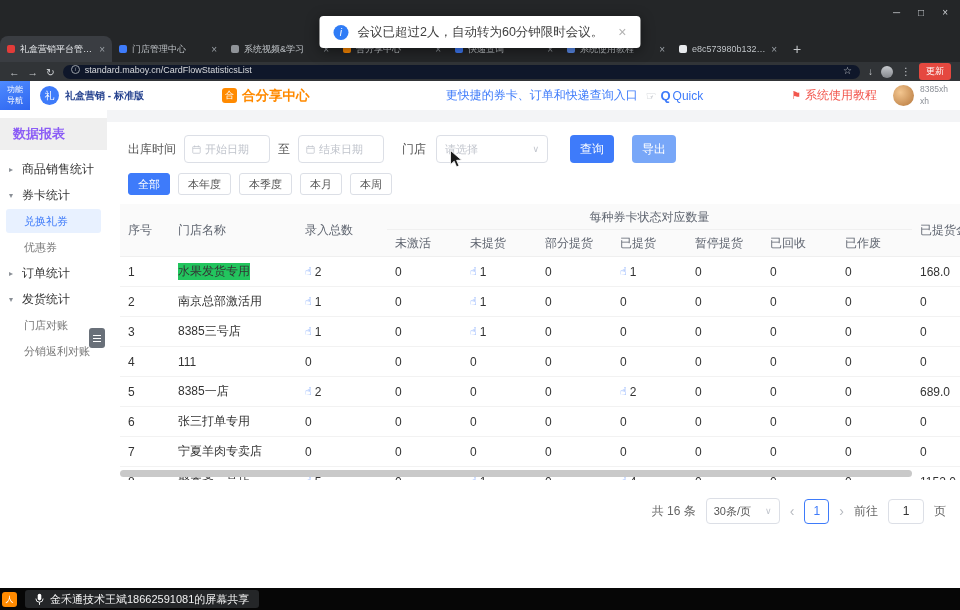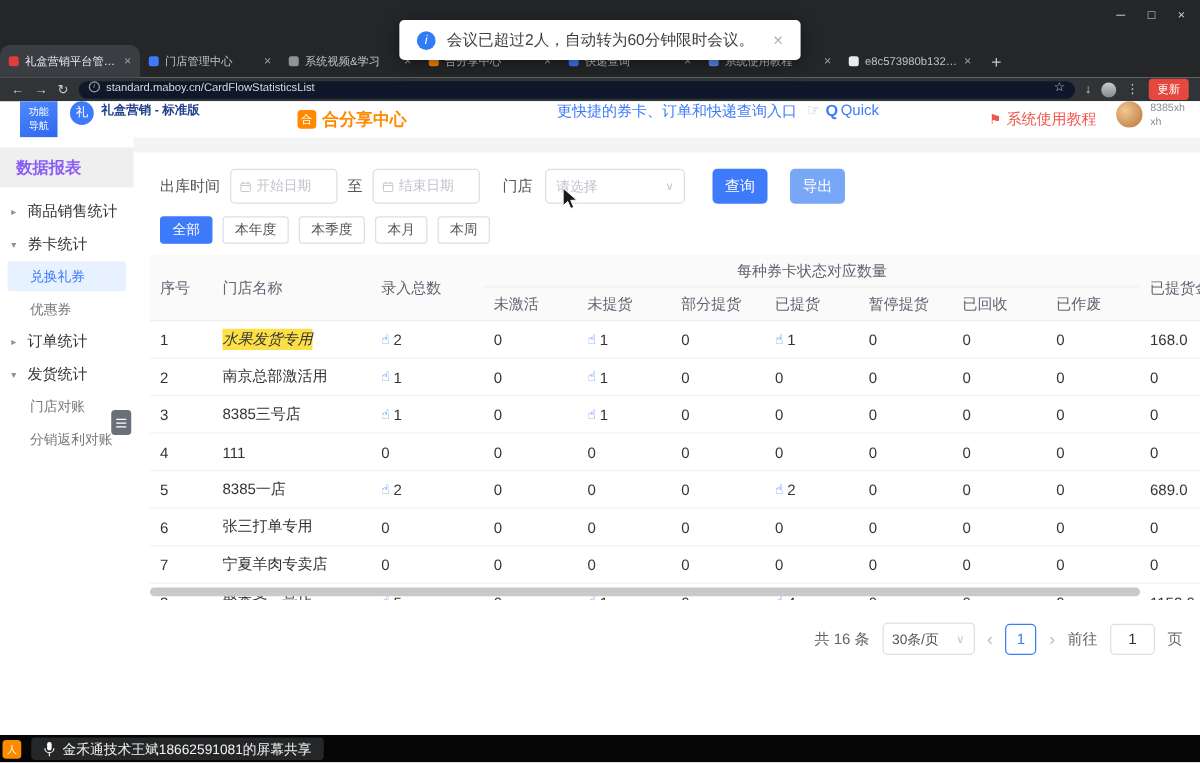--- a/index.html
+++ b/index.html
@@ -28,21 +28,21 @@
   .tb-avatar { width:12px; height:12px; border-radius:50%; background:linear-gradient(#c7cace,#84878c); flex:none; }
   .update-btn { background:#e5483f; color:#fff; font-size:9px; padding:2px 7px; border-radius:3px; white-space:nowrap; }
 
   
   .toast { position:absolute; top:16px; left:50%; transform:translateX(-50%); height:32px; background:#fff; border-radius:4px; box-shadow:0 3px 14px rgba(0,0,0,.45); display:flex; align-items:center; gap:9px; padding:0 14px; z-index:60; white-space:nowrap; }
   .toast-i { width:15px; height:15px; border-radius:50%; background:#2f7cf6; color:#fff; font-size:10px; line-height:15px; text-align:center; flex:none; font-style:italic; }
   .toast-t { font-size:12.5px; color:#3f3f3f; }
   .toast-x { color:#b1b1b1; font-size:14px; margin-left:6px; }
 
   
-  .app-header { position:absolute; top:81px; left:16px; right:0; height:29px; background:#fff; display:flex; }
+  .app-header { position:absolute; top:81px; left:0; right:0; height:29px; background:#fff; display:flex; align-items:center; }
   .nav-box { width:30px; height:29px; flex:none; background:linear-gradient(160deg,#4f8bff,#2e66f0); color:#fff; font-size:8px; text-align:center; line-height:1.35; padding-top:4px; }
   .logo-circ { width:19px; height:19px; border-radius:50%; background:#3e7bfa; color:#fff; font-size:10px; line-height:19px; text-align:center; margin-left:10px; flex:none; }
   .brand { margin-left:6px; color:#24418e; font-weight:bold; font-size:10px; white-space:nowrap; }
   .share-center { margin-left:78px; display:flex; align-items:center; gap:5px; }
   .sc-ic { width:15px; height:15px; border-radius:3px; background:#ff8a00; color:#fff; font-size:9px; line-height:15px; text-align:center; }
   .sc-t { color:#ff8a00; font-weight:bold; font-size:13.5px; white-space:nowrap; }
   .promo { margin-left:auto; color:#3e7bfa; font-size:12px; white-space:nowrap; }
   .hand-glyph { color:#b5b9c0; font-size:12px; margin-left:8px; }
   .qq { color:#3e7bfa; font-weight:bold; font-size:13px; margin-left:4px; }
   .quick { color:#3e7bfa; font-size:12px; margin-left:2px; }
@@ -94,21 +94,21 @@
   .c-total { width:90px; flex:none; }
   .group-col { width:525px; flex:none; }
   .group-title { height:26px; line-height:26px; text-align:center; border-bottom:1px solid #f0f0f0; }
   .group-cols { display:flex; height:26px; line-height:26px; }
   .h-st { width:75px; flex:none; padding-left:8px; }
   .c-amt { width:150px; flex:none; }
   .trow { display:flex; height:30px; border-bottom:1px solid #f2f2f2; font-size:12px; color:#333; }
   .tc { display:flex; align-items:center; gap:3px; padding-left:8px; overflow:hidden; white-space:nowrap; }
   .c-st { width:75px; flex:none; }
   .hand-ic { color:#3e7bfa; font-size:11px; }
-  .hl { background:#fde047;font-style:italic; }
+  .hl { background:#22c55e; }
   .hscroll { position:absolute; left:13px; bottom:3px; height:7px; width:820px; }
   .hthumb { width:792px; height:7px; background:#c9c9c9; border-radius:4px; }
 
   
   .pagination { margin-top:18px; display:flex; align-items:center; justify-content:flex-end; gap:10px; padding-right:14px; font-size:12px; color:#666; }
   .psel { width:74px; height:26px; border:1px solid #dcdfe6; border-radius:4px; display:flex; align-items:center; justify-content:space-between; padding:0 7px; font-size:11px; color:#555; background:#fff; }
   .pg-arrow { color:#b6b9bf; font-size:14px; }
   .pg-cur { width:25px; height:25px; border:1px solid #3e7bfa; border-radius:4px; color:#3e7bfa; text-align:center; line-height:23px; font-size:12px; }
   .goto-input { width:36px; height:25px; border:1px solid #dcdfe6; border-radius:4px; text-align:center; font-size:12px; color:#333; outline:none; }
 

